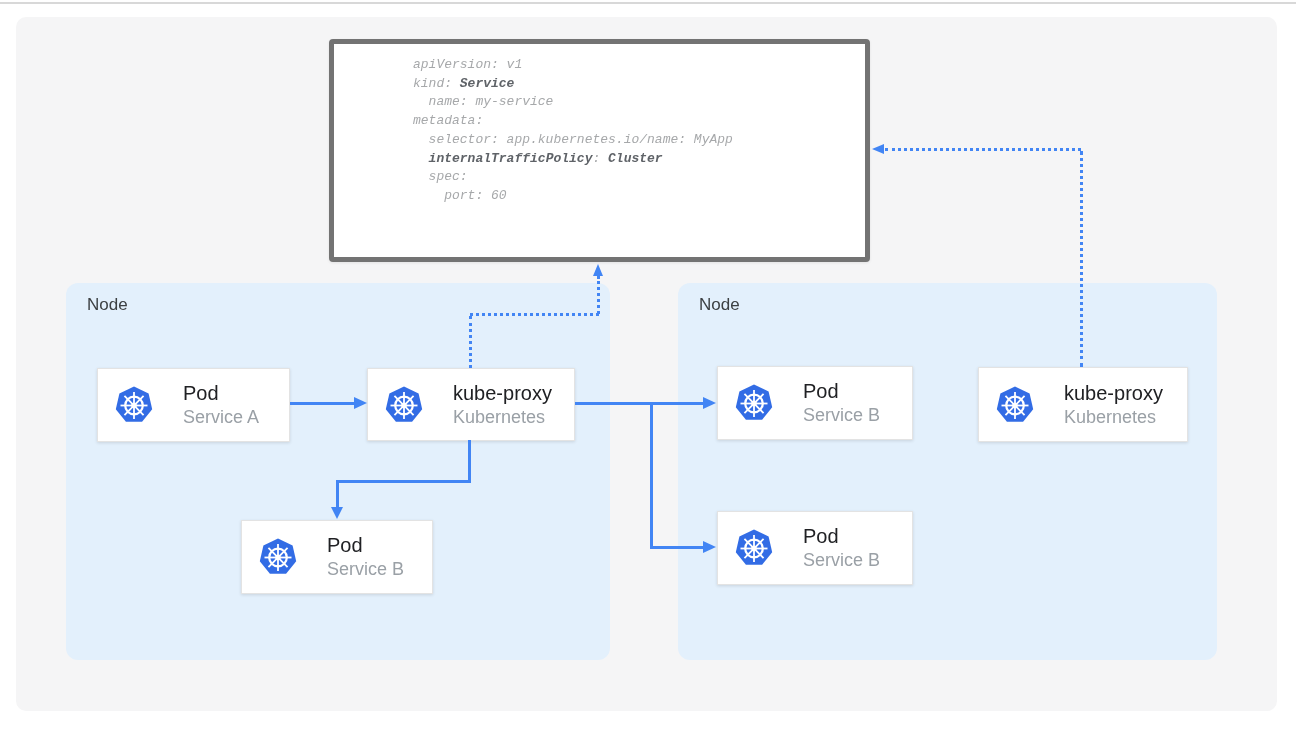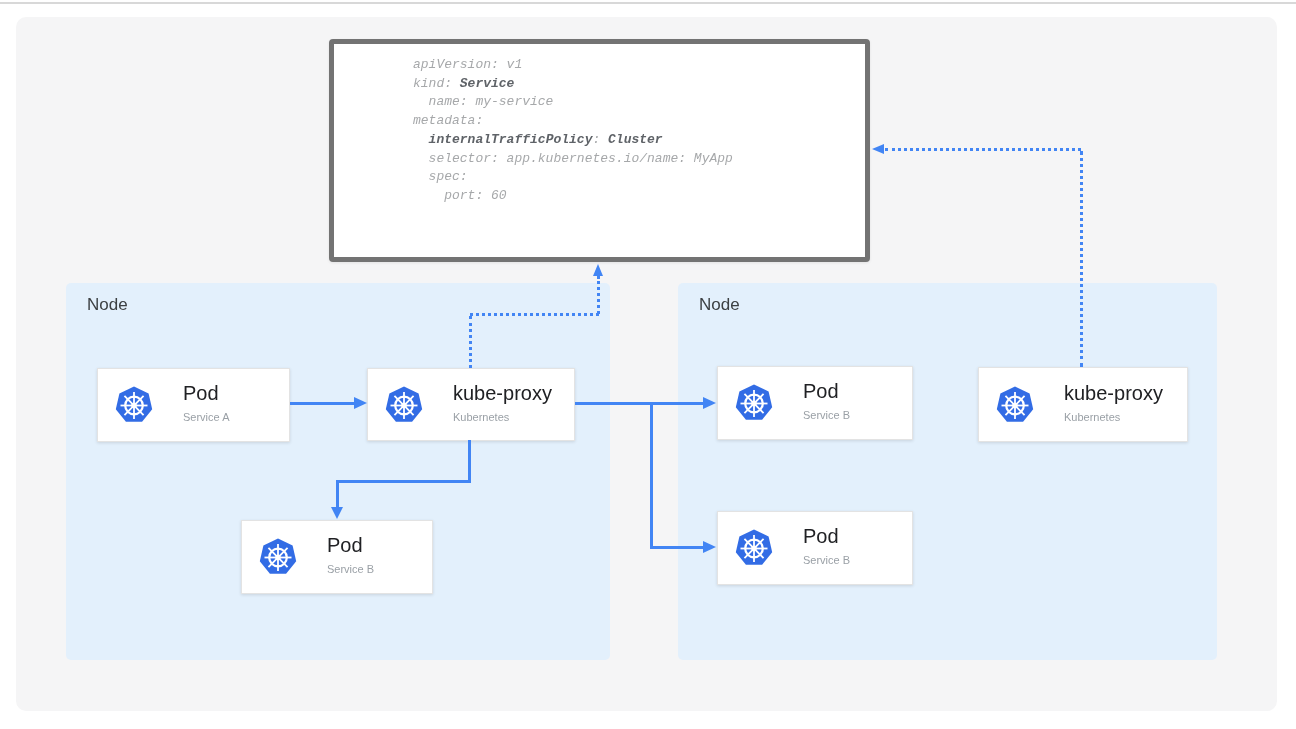--- a/index.html
+++ b/index.html
@@ -10,38 +10,38 @@
 
   
   .yaml-card{position:absolute;left:329px;top:39px;width:541px;height:223px;background:#ffffff;
              border:5px solid #737373;border-radius:4px;box-shadow:0 1px 3px rgba(0,0,0,.08);box-sizing:border-box;}
   .yaml-text{position:absolute;left:79px;top:12px;font-family:"Liberation Mono",monospace;
              font-style:italic;font-size:13px;line-height:18.7px;color:#a6a8aa;}
   .yl{white-space:pre;}
   .yl .b{font-weight:700;color:#5f6368;}
 
   
-  .node{position:absolute;background:#e3f0fc;border-radius:5px;}
+  .node{position:absolute;background:#e3f0fc;border-radius:12px;}
   .node-left{left:66px;top:283px;width:544px;height:377px;}
   .node-right{left:678px;top:283px;width:539px;height:377px;}
   .node-label{position:absolute;left:21px;top:12px;font-size:17px;color:#3c4043;}
 
   
   .card{position:absolute;background:#fff;border:1px solid #e3e3e3;box-sizing:border-box;
         box-shadow:0 1px 3px rgba(0,0,0,.12);display:flex;align-items:center;padding-left:16px;gap:29px;}
   .card-pod-a{left:97px;top:368px;width:193px;height:74px;}
   .card-kp-left{left:367px;top:368px;width:208px;height:73px;}
   .card-pod-b-left{left:241px;top:520px;width:192px;height:74px;}
   .card-pod-b-rt{left:717px;top:366px;width:196px;height:74px;}
   .card-pod-b-rb{left:717px;top:511px;width:196px;height:74px;}
   .card-kp-right{left:978px;top:367px;width:210px;height:75px;}
   .k8s-icon{width:40px;height:40px;flex:0 0 40px;display:inline-block;}
   .card-text{display:flex;flex-direction:column;}
   .card-title{font-size:20px;color:#202124;line-height:25px;}
-  .card-subtitle{font-size:11px;color:#9aa0a6;line-height:23px;}
+  .card-subtitle{font-size:18px;color:#9aa0a6;line-height:23px;}
 
   
   .ln{position:absolute;background:#4285f4;}
   .head{position:absolute;width:0;height:0;}
   .head-right{border-top:6.5px solid transparent;border-bottom:6.5px solid transparent;border-left:13px solid #4285f4;}
   .head-down{border-left:6px solid transparent;border-right:6px solid transparent;border-top:12px solid #4285f4;}
   .head-up{border-left:5.5px solid transparent;border-right:5.5px solid transparent;border-bottom:12px solid #4285f4;}
   .head-left{border-top:5.5px solid transparent;border-bottom:5.5px solid transparent;border-right:12px solid #4285f4;}
 
   
@@ -54,22 +54,22 @@
 <div class="stage">
   <div class="top-rule"></div>
   <div class="canvas"></div>
 
   <div class="yaml-card">
     <div class="yaml-text">
       <div class="yl"><span>apiVersion: v1</span></div>
       <div class="yl"><span>kind: </span><span class="b">Service</span></div>
       <div class="yl"><span>  name: my-service</span></div>
       <div class="yl"><span>metadata:</span></div>
+      <div class="yl"><span>  selector: app.kubernetes.io/name: MyApp</span></div>
       <div class="yl"><span>  </span><span class="b">internalTrafficPolicy</span><span>: </span><span class="b">Cluster</span></div>
-      <div class="yl"><span>  selector: app.kubernetes.io/name: MyApp</span></div>
       <div class="yl"><span>  spec:</span></div>
       <div class="yl"><span>    port: 60</span></div>
     </div>
   </div>
 
   <div class="node node-left">
     <div class="node-label">Node</div>
   </div>
   <div class="node node-right">
     <div class="node-label">Node</div>

